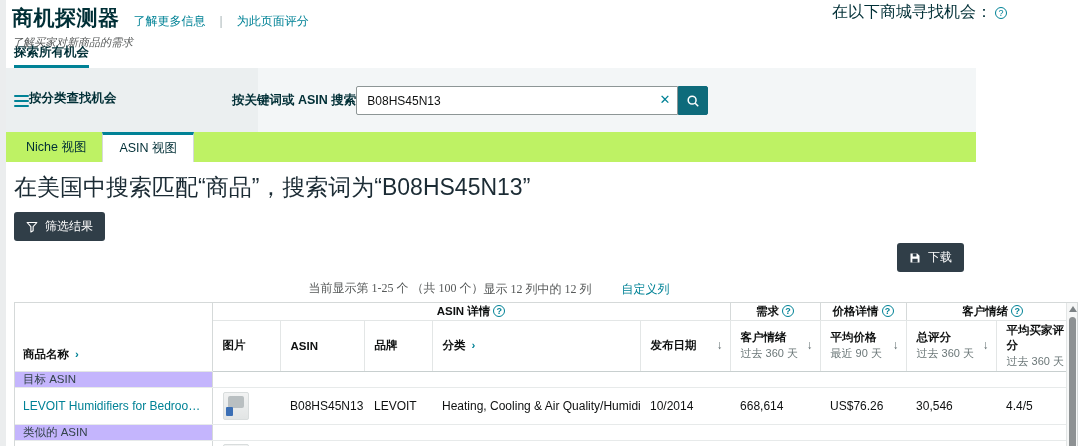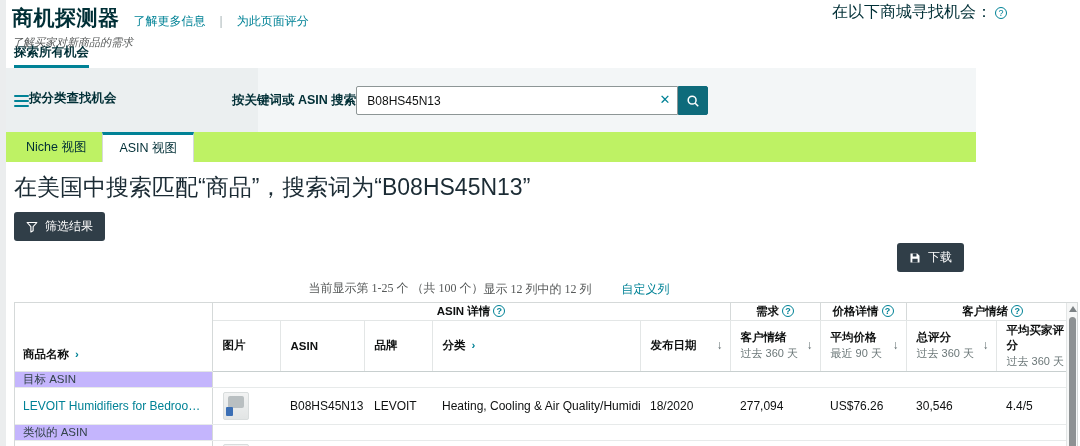--- a/index.html
+++ b/index.html
@@ -230,22 +230,22 @@
       <tr class="data-row row-tall">
         <td class="cell-prod">
               <a class="prod-link">LEVOIT Humidifiers for Bedroom Large Room ...</a>
             </td>
         <td>
               <div class="thumb blue"></div>
             </td>
         <td>B08HS45N13</td>
         <td>LEVOIT</td>
         <td class="cat-cell">Heating, Cooling &amp; Air Quality/Humidifiers</td>
-        <td>18/2020</td>
-        <td>277,094</td>
+        <td>10/2014</td>
+        <td>668,614</td>
         <td>US$76.26</td>
         <td>30,546</td>
         <td>4.4/5</td>
       </tr>
 
       <tr class="section-row">
         <td class="section-cell">类似的 ASIN</td>
         <td colspan="9"></td>
       </tr>
 

